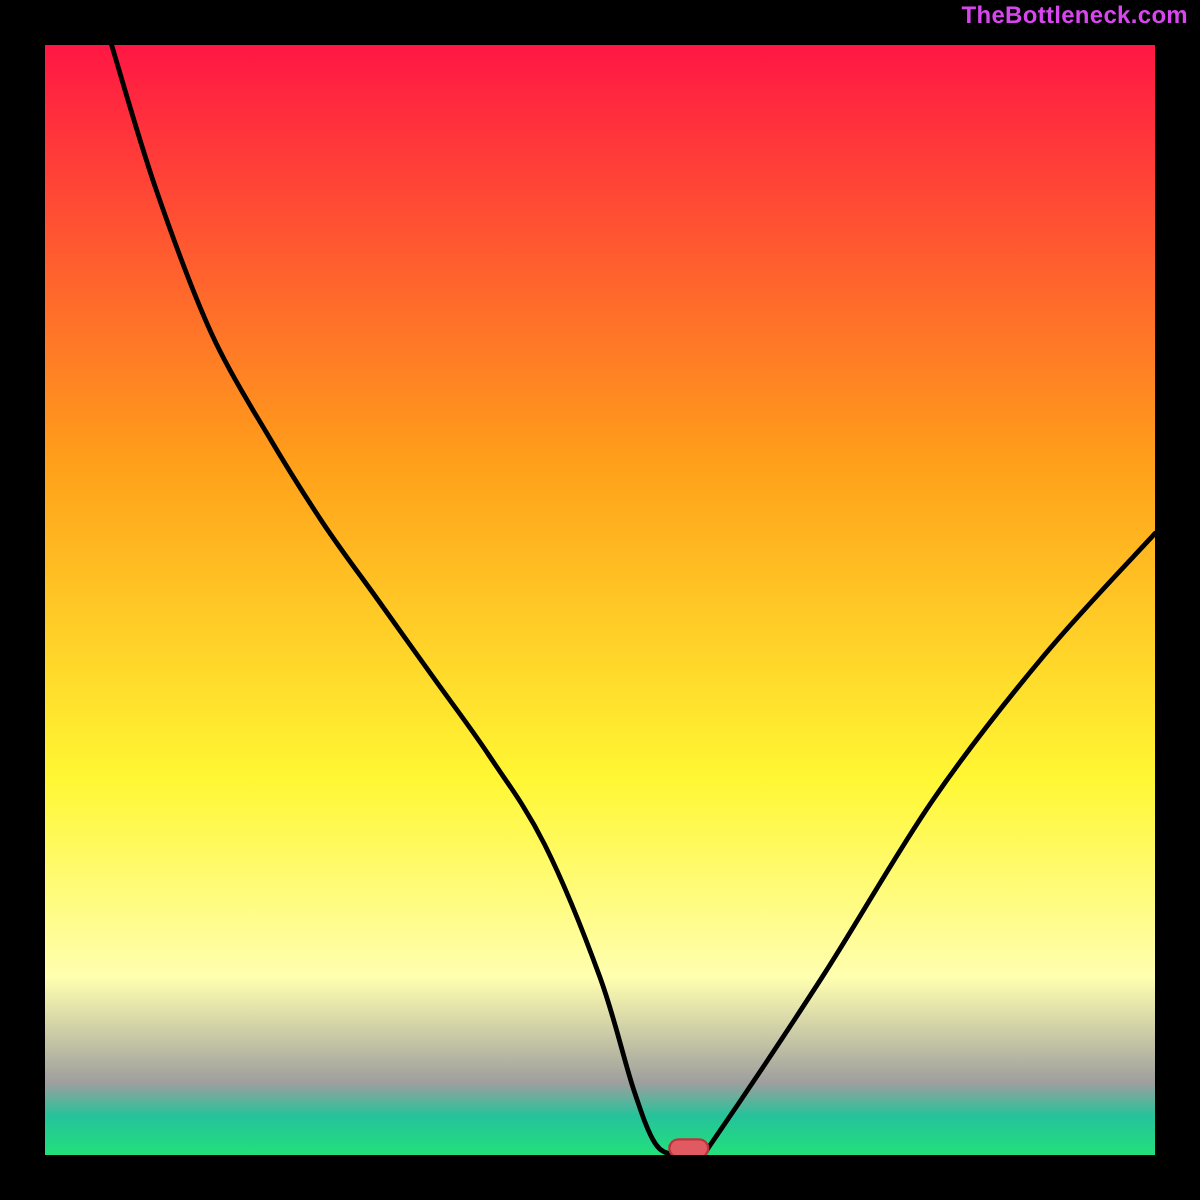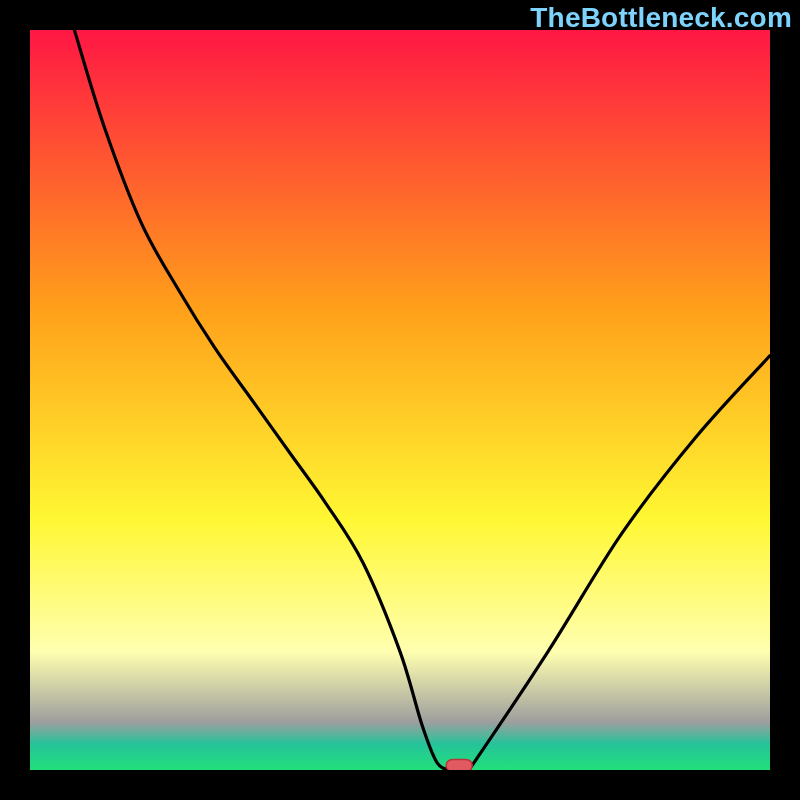--- a/index.html
+++ b/index.html
@@ -14,23 +14,23 @@
     position: relative;
     width: 800px;
     height: 800px;
     background: #000;
   }
   .watermark {
     position: absolute;
     top: 2px;
     right: 8px;
     font-family: Arial, Helvetica, sans-serif;
-    font-size: 28px;
+    font-size: 16px;
     font-weight: bold;
-    color: #7dd3fc;
+    color: #d946ef;
     letter-spacing: 0.2px;
     z-index: 20;
   }
   svg.plot {
     position: absolute;
     left: 0;
     top: 0;
     z-index: 1;
   }
 </style>

